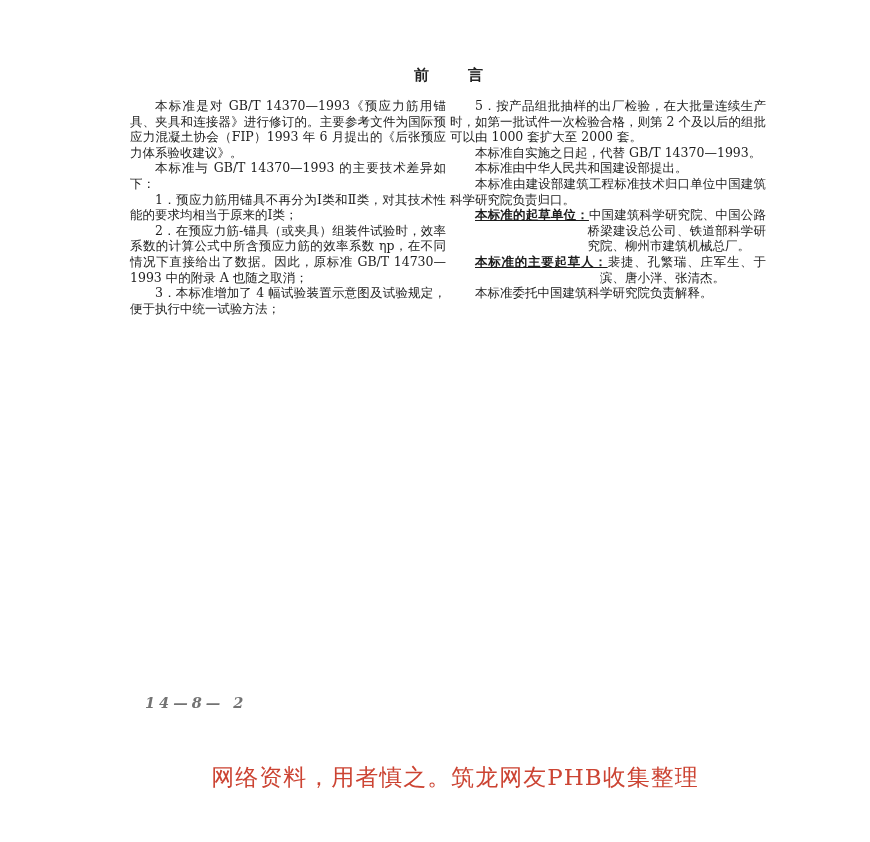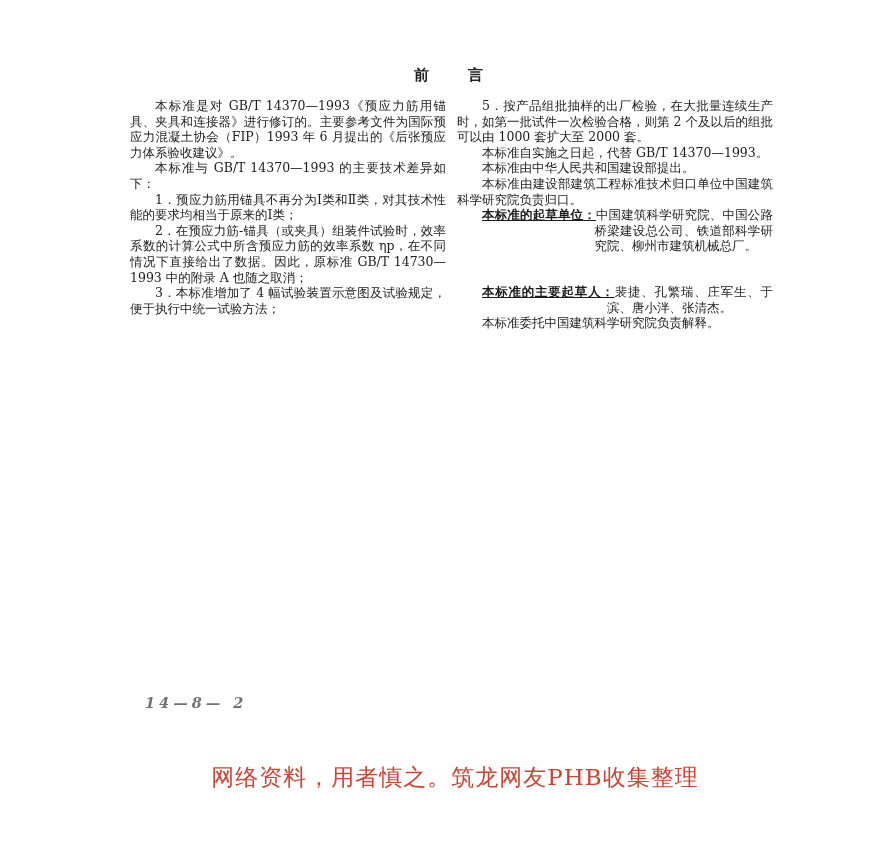--- a/index.html
+++ b/index.html
@@ -32,21 +32,21 @@
     font-weight: bold;
     letter-spacing: 3px;
     color: #222;
   }
   .columns {
     position: absolute;
     top: 98px;
     left: 130px;
     width: 640px;
     display: flex;
-    gap: 11px;
+    gap: 4px;
   }
   .col {
     width: 316px;
     flex: 0 0 316px;
   }
   .para {
     margin: 0;
     font-size: 12.5px;
     line-height: 15.6px;
     text-align: justify;
@@ -112,21 +112,21 @@
         <p class="para"><span>5．按产品组批抽样的出厂检验，在大批量连续生产时，如第一批试件一次检验合格，则第 2 个及以后的组批可以由 1000 套扩大至 2000 套。</span></p>
 
         <p class="para bold"><span>本标准自实施之日起，代替 GB/T 14370—1993。</span></p>
 
         <p class="para bold"><span>本标准由中华人民共和国建设部提出。</span></p>
 
         <p class="para"><span>本标准由建设部建筑工程标准技术归口单位中国建筑科学研究院负责归口。</span></p>
 
         <p class="para" style="padding-left: 11em; text-indent: -9em;"><span class="plabel">本标准的起草单位：</span><span>中国建筑科学研究院、中国公路桥梁建设总公司、铁道部科学研究院、柳州市建筑机械总厂。</span></p>
 
-        <p class="para" style="padding-left: 12em; text-indent: -10em; margin-top: 30px;"><span class="plabel">本标准的主要起草人：</span><span>裴捷、孔繁瑞、庄军生、于滨、唐小泮、张清杰。</span></p>
+        <p class="para" style="padding-left: 12em; text-indent: -10em;"><span class="plabel">本标准的主要起草人：</span><span>裴捷、孔繁瑞、庄军生、于滨、唐小泮、张清杰。</span></p>
 
         <p class="para"><span>本标准委托中国建筑科学研究院负责解释。</span></p>
       </div>
 
   </div>
 
   <div class="page-number">14—8— 2</div>
 
   <div class="watermark" style="color: rgb(204, 68, 51); margin-left: 20px;">网络资料，用者慎之。筑龙网友PHB收集整理</div>
 

